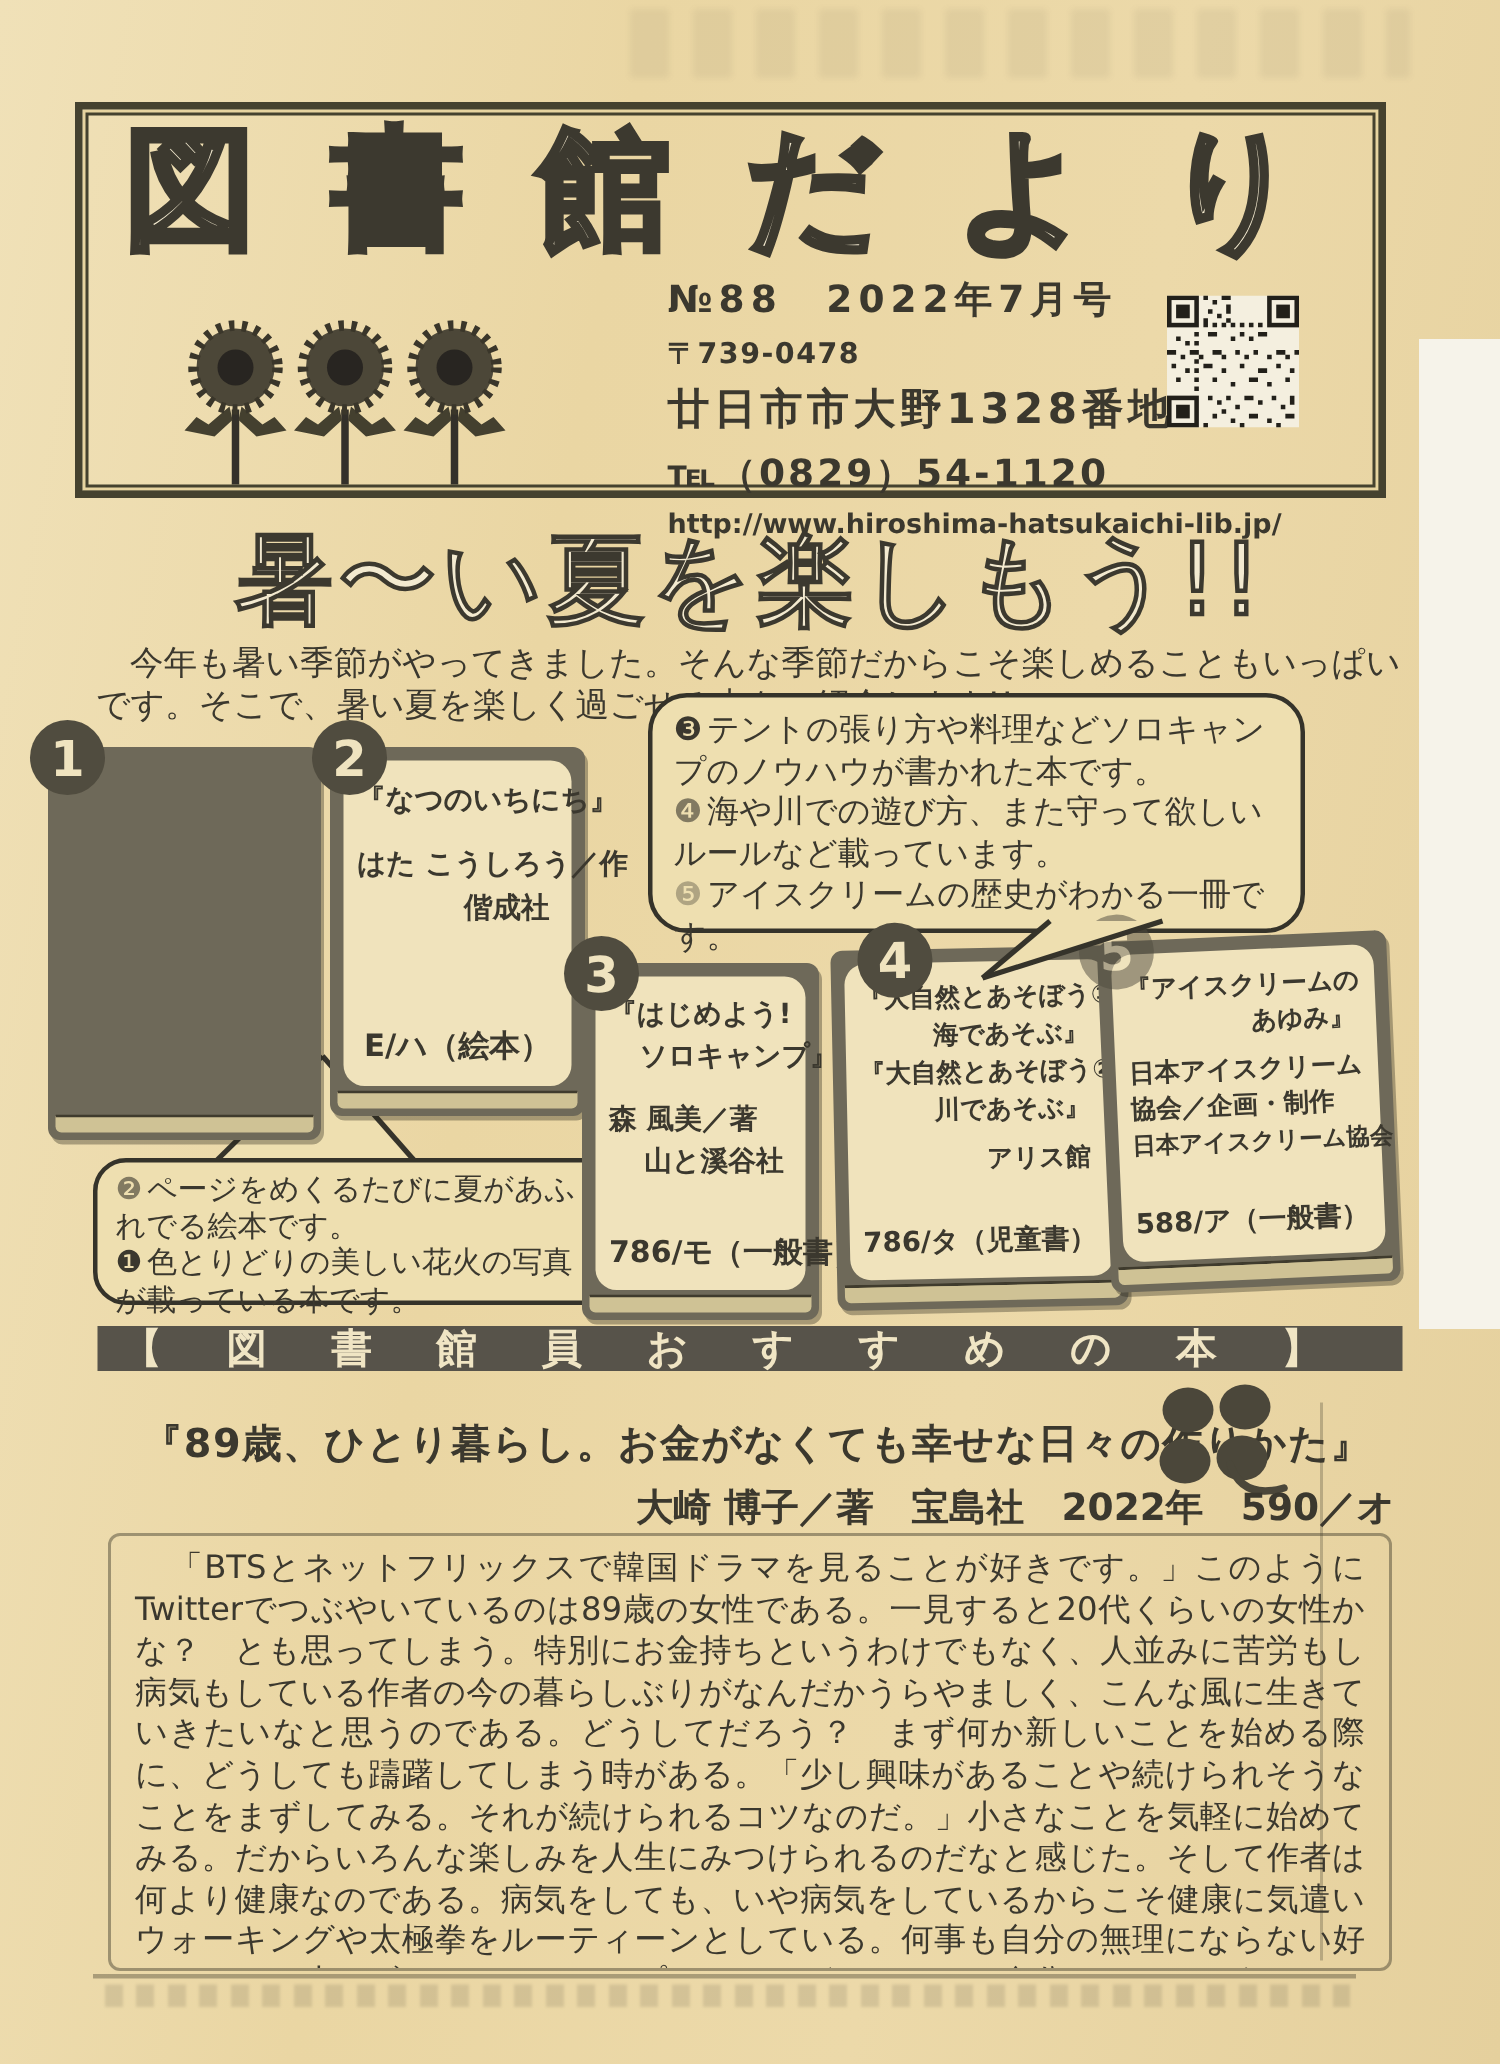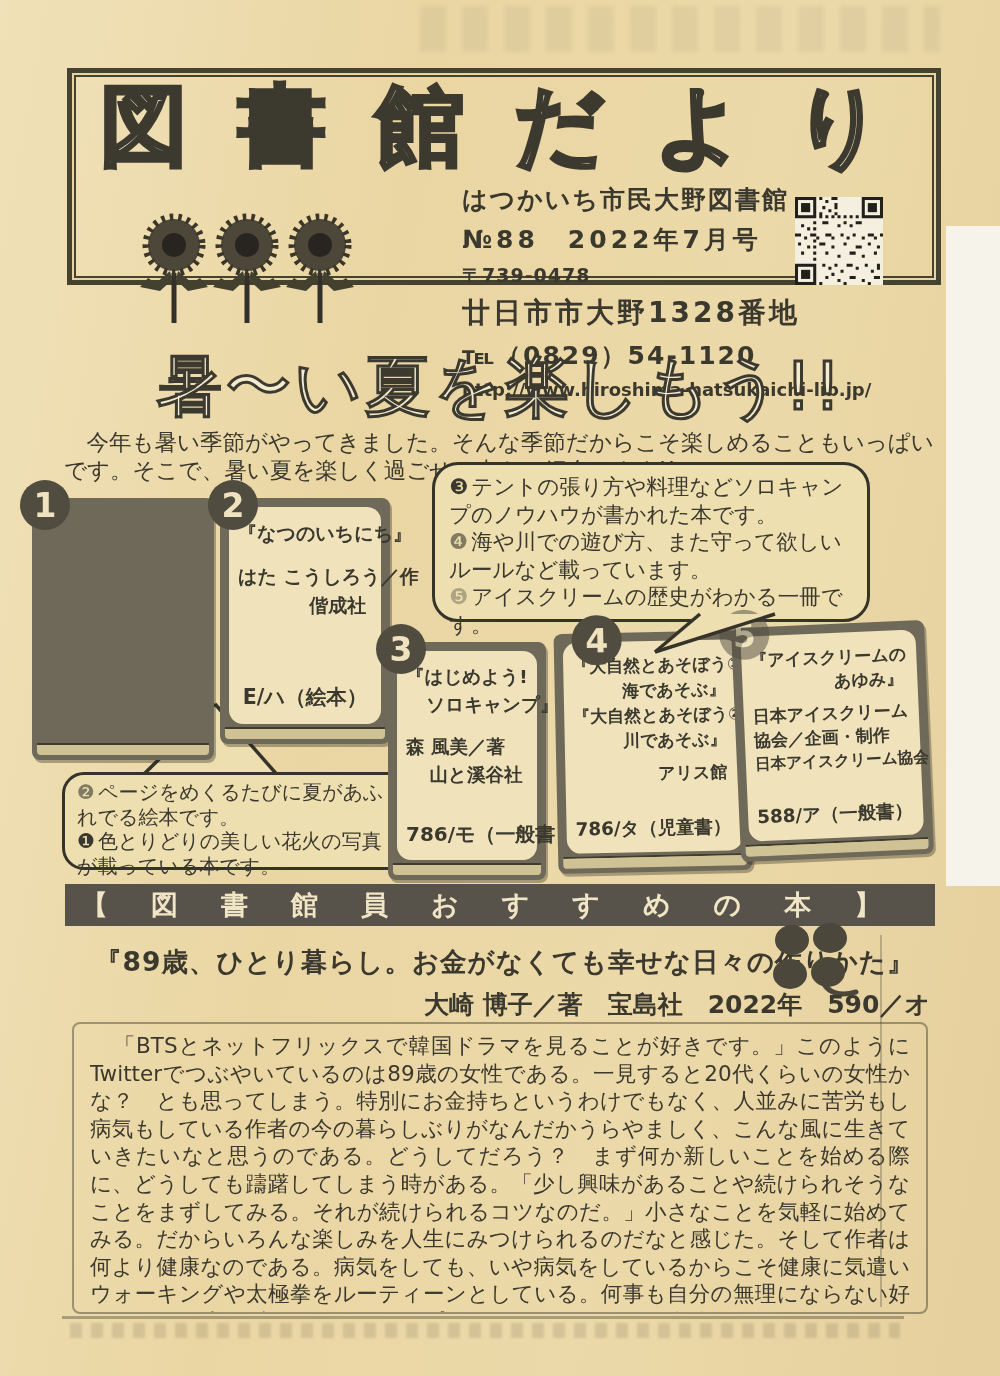--- a/index.html
+++ b/index.html
@@ -12,21 +12,21 @@
   .scan-strip{position:absolute;right:0;top:226px;width:54px;height:660px;background:#f6f3ea;}
   .bleed-top{position:absolute;left:420px;top:6px;width:520px;height:46px;
     background:repeating-linear-gradient(90deg,rgba(90,84,66,.35) 0 26px,transparent 26px 42px);
     opacity:.22;filter:blur(2px);}
   .bleed-right-line{position:absolute;left:880px;top:935px;width:2px;height:372px;background:rgba(62,57,42,.28);}
   .bleed-bottom-line{position:absolute;left:62px;top:1316px;width:842px;height:3px;background:rgba(62,57,42,.38);}
   .bleed-bottom-text{position:absolute;left:70px;top:1323px;width:830px;height:15px;
     background:repeating-linear-gradient(90deg,rgba(80,74,58,.5) 0 12px,transparent 12px 21px);
     opacity:.3;filter:blur(1.2px);}
   
-  .masthead{position:absolute;left:67px;top:68px;width:874px;height:217px;box-sizing:border-box;
+  .masthead{position:absolute;left:50px;top:68px;width:874px;height:264px;box-sizing:border-box;
     border:5px solid #45422f;box-shadow:inset 0 0 0 2px #e7d4a0,inset 0 0 0 4px #45422f;}
   .masthead-title{position:absolute;left:28px;top:2px;white-space:nowrap;
     font-size:88px;font-weight:bold;letter-spacing:50px;line-height:1.15;
     color:#f3ead0;-webkit-text-stroke:3.5px #3c392f;}
   .sunflowers{position:absolute;left:60px;top:138px;}
   .library-info{position:absolute;left:390px;top:110px;width:478px;}
   .library-info div{margin:0 0 7px 0;font-weight:bold;white-space:nowrap;}
   .li-name{font-size:25px;letter-spacing:2px;}
   .li-issue{font-size:25px;letter-spacing:4px;}
   .li-postal{font-size:19px;letter-spacing:1px;margin-bottom:5px!important;}
@@ -75,21 +75,21 @@
   .card1 .panel{font-size:19px;line-height:29px;}
   .card2 .panel{font-size:19px;line-height:29px;}
   .card3 .panel{font-size:18.5px;line-height:28px;}
   .card4 .panel{font-size:17px;line-height:25px;}
   .card5 .panel{font-size:17px;line-height:24px;}
   .card4 .badge{left:18px;}
   .card5 .badge{opacity:.5;}
   .cr-sm{font-size:.92em;}
   .call{font-size:1.08em;}
   
-  .banner{position:absolute;left:65px;top:884px;width:870px;height:42px;box-sizing:border-box;
+  .banner{position:absolute;left:65px;top:884px;width:870px;height:30px;box-sizing:border-box;
     background:#57534a;color:#f0e5c4;display:flex;align-items:center;padding-left:16px;
     font-size:27px;font-weight:bold;letter-spacing:43px;white-space:nowrap;overflow:hidden;}
   .rec-title{position:absolute;left:95px;top:944px;font-size:26.5px;font-weight:bold;letter-spacing:1px;white-space:nowrap;}
   .rec-info{position:absolute;left:300px;top:988px;width:630px;text-align:right;
     font-size:25px;font-weight:bold;white-space:nowrap;}
   .clover{position:absolute;left:768px;top:920px;}
   .review{position:absolute;left:72px;top:1022px;width:856px;height:292px;box-sizing:border-box;
     border:2.5px solid rgba(62,57,42,.45);border-radius:8px;padding:8px 16px;overflow:hidden;}
   .review p{margin:0;font-size:21.5px;line-height:27.6px;text-align:justify;text-indent:1.1em;}
 </style>
@@ -130,21 +130,20 @@
           <path d="M-4 60 L-18 72 L-26 67 L-34 76 L-14 80 L-2 69 Z"></path>
           <path d="M4 60 L18 72 L26 67 L34 76 L14 80 L2 69 Z"></path>
           <circle cx="0" cy="34" r="26" fill="#4c4738"></circle>
           <circle cx="0" cy="34" r="28" fill="none" stroke="#3a362a" stroke-width="7" stroke-dasharray="3.5 5"></circle>
           <circle cx="0" cy="34" r="12" fill="#282521"></circle>
         </g>
       </g>
     </svg>
 
     <div class="library-info">
-      <div class="li-name">はつかいち市民大野図書館</div>
       <div class="li-issue">№88　2022年7月号</div>
       <div class="li-postal">〒739-0478</div>
       <div class="li-address">廿日市市大野1328番地</div>
       <div class="li-phone">℡（0829）54-1120</div>
       <div class="li-url">http://www.hiroshima-hatsukaichi-lib.jp/</div>
     </div>
 
     <svg class="qr" viewBox="0 0 29 29">
       <rect x="0" y="0" width="29" height="29" fill="#f4efdf"></rect>
       <g fill="#22201a">

